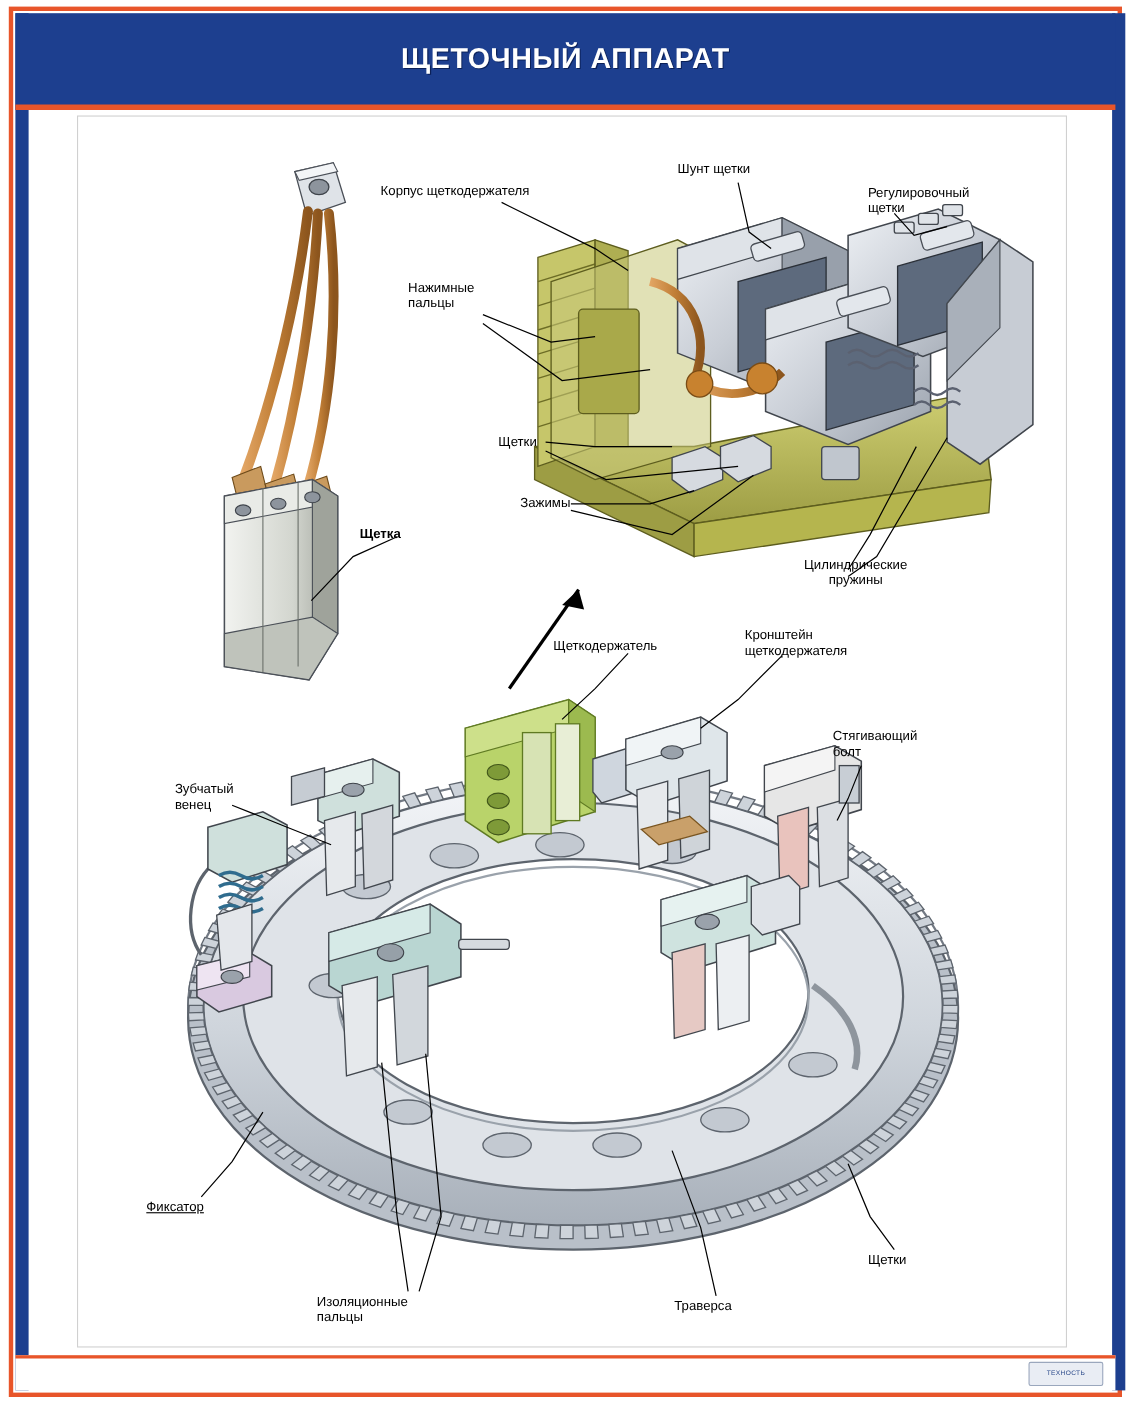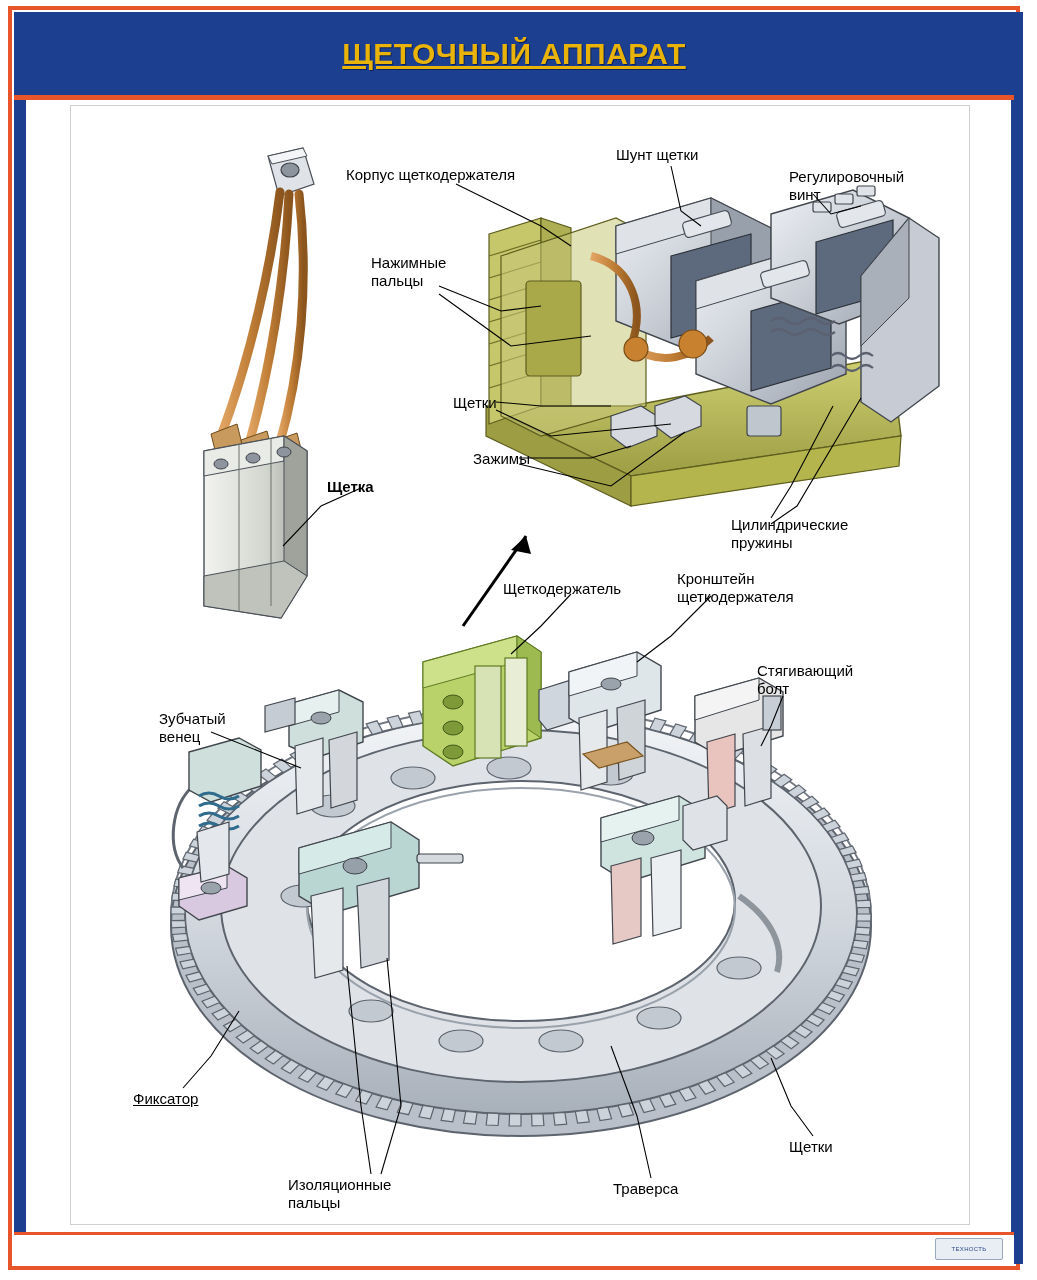--- a/index.html
+++ b/index.html
@@ -23,28 +23,27 @@
   }
   
   .title-band{
     position:absolute;left:14px;top:12px;width:1000px;height:88px;
     background:#1d3f8f;
     border-bottom:5px solid #e8552a;
     box-sizing:border-box;
     display:flex;align-items:center;justify-content:center;
   }
   .title-band .title-text{
-    color:#eab308;
+    color:#ffffff;
     font-weight:bold;
-    font-size:30px;
+    font-size:26px;
     line-height:1.12;
     letter-spacing:0.5px;
     text-align:center;
     text-shadow:1px 1px 0 #0b2057;
-    text-decoration:underline;
   }
   .side-bar-left{
     position:absolute;left:14px;top:12px;width:12px;height:1252px;
     background:#1d3f8f;
   }
   .side-bar-right{
     position:absolute;right:14px;top:12px;width:12px;height:1252px;
     background:#1d3f8f;
   }
   
@@ -63,21 +62,21 @@
     position:absolute;right:34px;top:1238px;
     width:66px;height:20px;
     background:#e9edf4;border:1px solid #9aa7bd;border-radius:2px;
     font-size:6px;color:#2b4a8b;
     display:flex;align-items:center;justify-content:center;
     letter-spacing:0.3px;
   }
   
   .lbl{
     position:absolute;
-    font-size:15px;
+    font-size:12px;
     color:#000000;
     line-height:1.2;
     white-space:pre-line;
   }
   svg.lead{position:absolute;left:0;top:0;width:900px;height:1120px;overflow:visible;pointer-events:none;}
   svg.art{position:absolute;left:0;top:0;width:900px;height:1120px;overflow:visible;}
 </style>
 </head>
 <body>
 
@@ -449,26 +448,26 @@
         <path d="M300,1068 L290,1000 L276,860"></path>
         <path d="M310,1068 L330,1000 L316,852"></path>
         <path d="M580,1072 L566,1010 L540,940"></path>
         <path d="M742,1030 L720,1000 L700,952"></path>
       </g>
     </svg>
 
     <div class="lbl" style="left:275px;top:60px;">Корпус щеткодержателя</div>
     <div class="lbl" style="left:545px;top:40px;">Шунт щетки</div>
     <div class="lbl" style="left:718px;top:62px;">Регулировочный
-винт</div>
+щетки</div>
     <div class="lbl" style="left:300px;top:148px;">Нажимные
 пальцы</div>
     <div class="lbl" style="left:382px;top:288px;">Щетки</div>
     <div class="lbl" style="left:402px;top:344px;">Зажимы</div>
-    <div class="lbl" style="left:660px;top:410px;">Цилиндрические
+    <div class="lbl" style="left:660px;top:400px;text-align:center;">Цилиндрические
 пружины</div>
     <div class="lbl" style="left:256px;top:372px;font-weight:bold;">Щетка</div>
     <div class="lbl" style="left:432px;top:474px;">Щеткодержатель</div>
     <div class="lbl" style="left:606px;top:464px;">Кронштейн
 щеткодержателя</div>
     <div class="lbl" style="left:686px;top:556px;">Стягивающий
 болт</div>
     <div class="lbl" style="left:88px;top:604px;">Зубчатый
 венец</div>
     <div class="lbl" style="left:62px;top:984px;text-decoration:underline;">Фиксатор</div>

